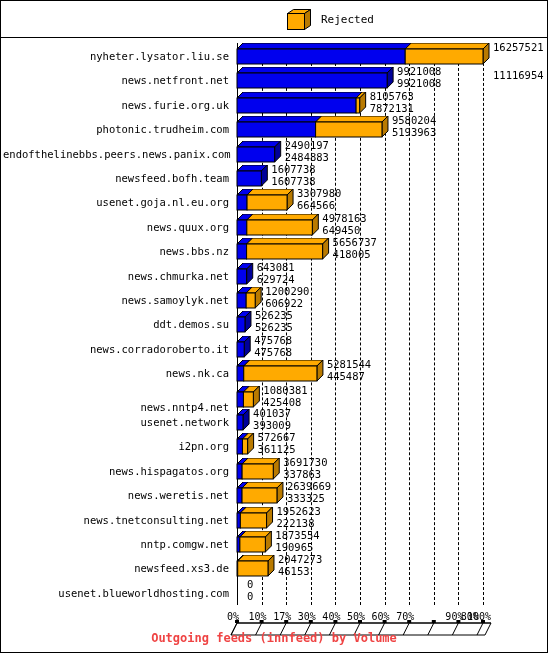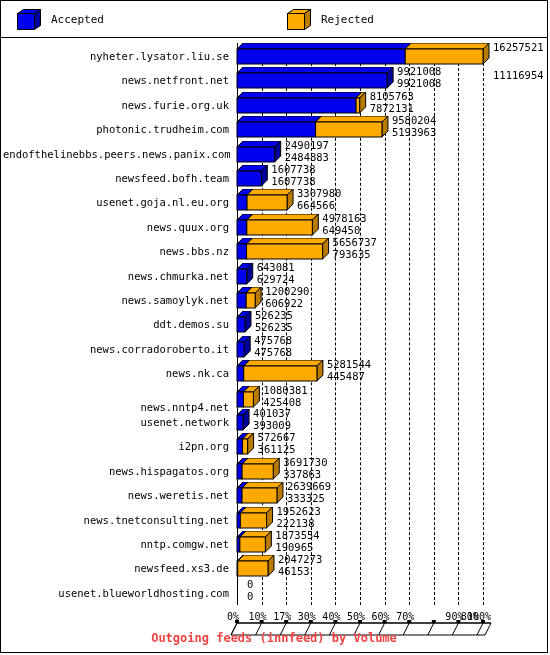--- a/index.html
+++ b/index.html
@@ -49,30 +49,20 @@
     position:absolute;left:0;top:630px;width:546px;text-align:center;
     font-size:12px;font-weight:bold;color:#ef4444;
   }
 </style>
 </head>
 <body>
 
 <div class="page">
 
   <div class="legend">
-    <div class="legend-entry accepted">
-      <span class="cube">
-        <svg width="24" height="21" viewBox="0 0 24 21">
-          <polygon points="0.5,4.5 6.5,0.5 23.5,0.5 17.5,4.5" fill="#0000ee" stroke="#000" stroke-width="1"></polygon>
-          <polygon points="17.5,4.5 23.5,0.5 23.5,16.5 17.5,20.5" fill="#000099" stroke="#000" stroke-width="1"></polygon>
-          <rect x="0.5" y="4.5" width="17" height="16" fill="#0000ee" stroke="#000" stroke-width="1"></rect>
-        </svg>
-      </span>
-      <span class="legend-label">Accepted</span>
-    </div>
     <div class="legend-entry rejected">
       <span class="cube">
         <svg width="24" height="21" viewBox="0 0 24 21">
           <polygon points="0.5,4.5 6.5,0.5 23.5,0.5 17.5,4.5" fill="#ffaa00" stroke="#000" stroke-width="1"></polygon>
           <polygon points="17.5,4.5 23.5,0.5 23.5,16.5 17.5,20.5" fill="#b97a00" stroke="#000" stroke-width="1"></polygon>
           <rect x="0.5" y="4.5" width="17" height="16" fill="#ffaa00" stroke="#000" stroke-width="1"></rect>
         </svg>
       </span>
       <span class="legend-label">Rejected</span>
     </div>
@@ -203,21 +193,21 @@
           </div>
           <div class="barrow" style="left: 0px; top: 201.2px; width: 318px;">
             <svg width="318" height="24" style="position: absolute; left: 0px; top: 0px;">
               <polygon points="8,6 14,0 23.587549171857134,0 17.587549171857134,6" fill="#0000ee" stroke="#000" stroke-width="1"></polygon>
               <polygon points="17.587549171857134,6 23.587549171857134,0 99.59467965626494,0 93.59467965626494,6" fill="#ffaa00" stroke="#000" stroke-width="1"></polygon>
               <polygon points="93.59467965626494,6 99.59467965626494,0 99.59467965626494,15 93.59467965626494,21" fill="#b97a00" stroke="#000" stroke-width="1"></polygon>
               <rect x="8" y="6" width="9.587549171857136" height="15" fill="#0000ee" stroke="#000" stroke-width="1"></rect>
               <rect x="17.587549171857134" y="6" width="76.00713048440781" height="15" fill="#ffaa00" stroke="#000" stroke-width="1"></rect>
             </svg>
             <div class="valnum" style="left: 103.595px; top: -2px;">5656737</div>
-            <div class="valnum" style="left: 103.595px; top: 10px;">793635</div>
+            <div class="valnum" style="left: 103.595px; top: 10px;">418005</div>
           </div>
           <div class="barrow" style="left: 0px; top: 225.6px; width: 318px;">
             <svg width="318" height="24" style="position: absolute; left: 0px; top: 0px;">
               <polygon points="8,6 14,0 23.528642404952144,0 17.528642404952144,6" fill="#0000ee" stroke="#000" stroke-width="1"></polygon>
               <polygon points="17.730753292583785,6 23.730753292583785,0 23.730753292583785,15 17.730753292583785,21" fill="#000099" stroke="#000" stroke-width="1"></polygon>
               <rect x="8" y="6" width="9.528642404952146" height="15" fill="#0000ee" stroke="#000" stroke-width="1"></rect>
             </svg>
             <div class="valnum" style="left: 27.7308px; top: -2px;">643081</div>
             <div class="valnum" style="left: 27.7308px; top: 10px;">629724</div>
           </div>

